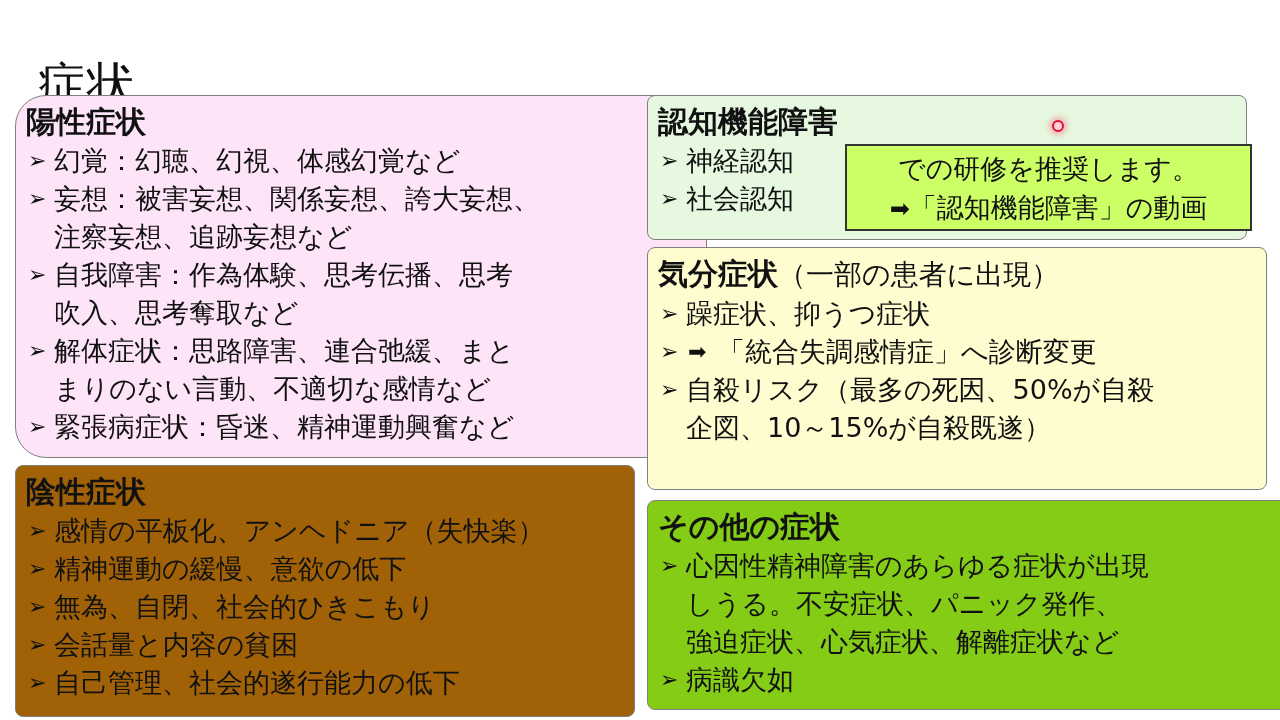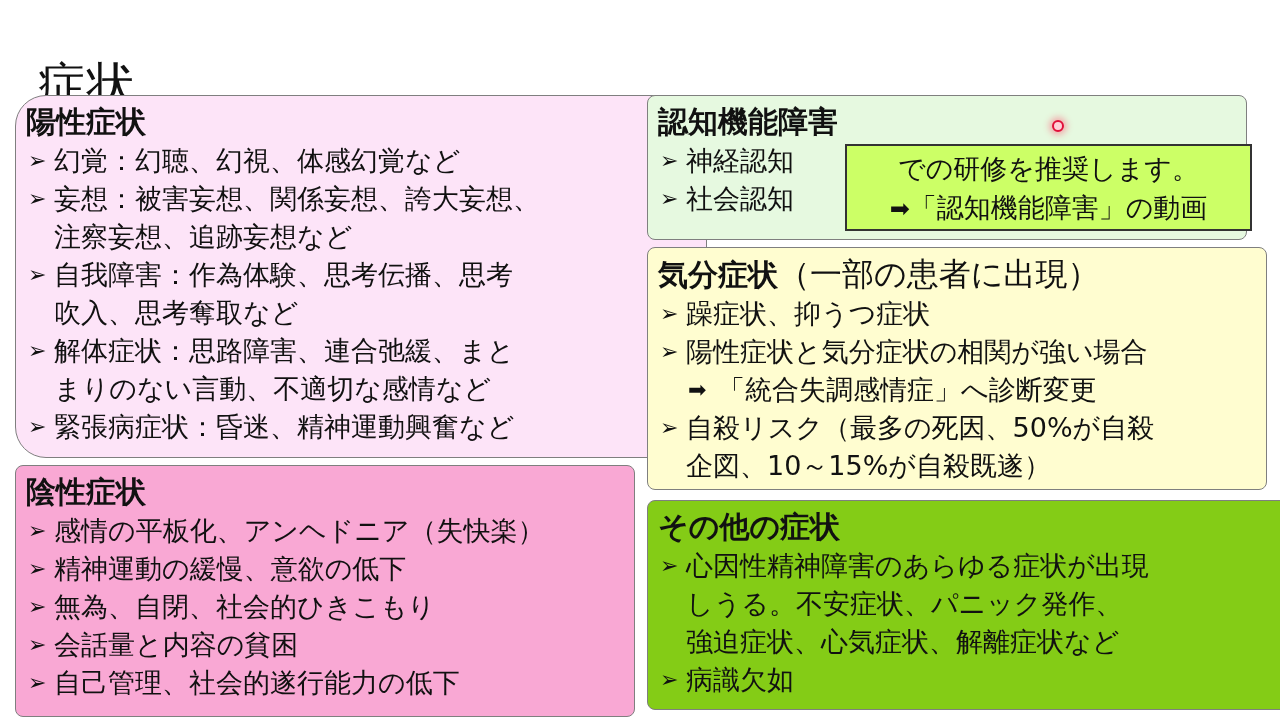--- a/index.html
+++ b/index.html
@@ -11,31 +11,31 @@
     position: absolute; left: 38px; top: 24px; font-size: 48px; line-height: 56px; font-weight: normal;
     letter-spacing: 1px;
   }
   .box {
     position: absolute; box-sizing: border-box; border: 1.5px solid #7f7f7f; border-radius: 8px;
     padding: 6px 10px 0 10px;
   }
   .box h2 {
     margin: 0; font-size: 30px; line-height: 40px; font-weight: bold; letter-spacing: 0px;
   }
-  .box h2 .sub { font-weight: normal; font-size: 32px; }
+  .box h2 .sub { font-weight: normal; font-size: 28px; }
   .box ul { list-style: none; margin: 0; padding: 0; }
   .box li {
     position: relative; font-size: 27px; line-height: 38px; padding-left: 28px; white-space: pre-line;
   }
   .box li .bullet {
     position: absolute; left: 2px; top: 0; font-size: 22px; line-height: 38px;
   }
   .box li.indent { padding-left: 60px; }
   .positive { left: 15px; top: 95px; width: 692px; height: 363px; background: #fde4f8; border-radius: 31px; }
-  .negative { left: 15px; top: 465px; width: 620px; height: 252px; background: #f9a8d4; }
+  .negative { left: 15px; top: 465px; width: 620px; height: 252px; background: #a16207; }
   .cognitive { left: 647px; top: 95px; width: 600px; height: 145px; background: #e6f9e0; }
   .mood { left: 647px; top: 247px; width: 620px; height: 243px; background: #fffdd0; }
   .other { left: 647px; top: 500px; width: 728px; height: 210px; background: #84cc16; }
   .callout {
     position: absolute; left: 845px; top: 144px; width: 407px; height: 87px; box-sizing: border-box;
     background: #ccff66; border: 2px solid #333; text-align: center;
     font-size: 27px; line-height: 39px; padding-top: 3px;
   }
   .callout .arrow { font-size: 24px; }
   .pointer {
@@ -83,21 +83,21 @@
   </section>
   <div class="callout">
     <div>での研修を推奨します。</div>
     <div><span class="arrow">➡</span><span>「認知機能障害」の動画</span></div>
   </div>
 
   <section class="box mood">
     <h2><span>気分症状</span><span class="sub">（一部の患者に出現）</span></h2>
     <ul>
       <li><span class="bullet">➢</span><span>躁症状、抑うつ症状</span></li>
-      <li><span class="bullet">➢</span><span>陽性症状と気分症状の相関が強い場合</span></li>
+      <li><span class="bullet">➢</span></li>
       <li class="indent"><span class="bullet" style="left:30px;">➡</span><span>「統合失調感情症」へ診断変更</span></li>
       <li><span class="bullet">➢</span><span>自殺リスク（最多の死因、50%が自殺
 企図、10～15%が自殺既遂）</span></li>
     </ul>
   </section>
 
   <section class="box other">
     <h2>その他の症状</h2>
     <ul>
       <li><span class="bullet">➢</span><span>心因性精神障害のあらゆる症状が出現

